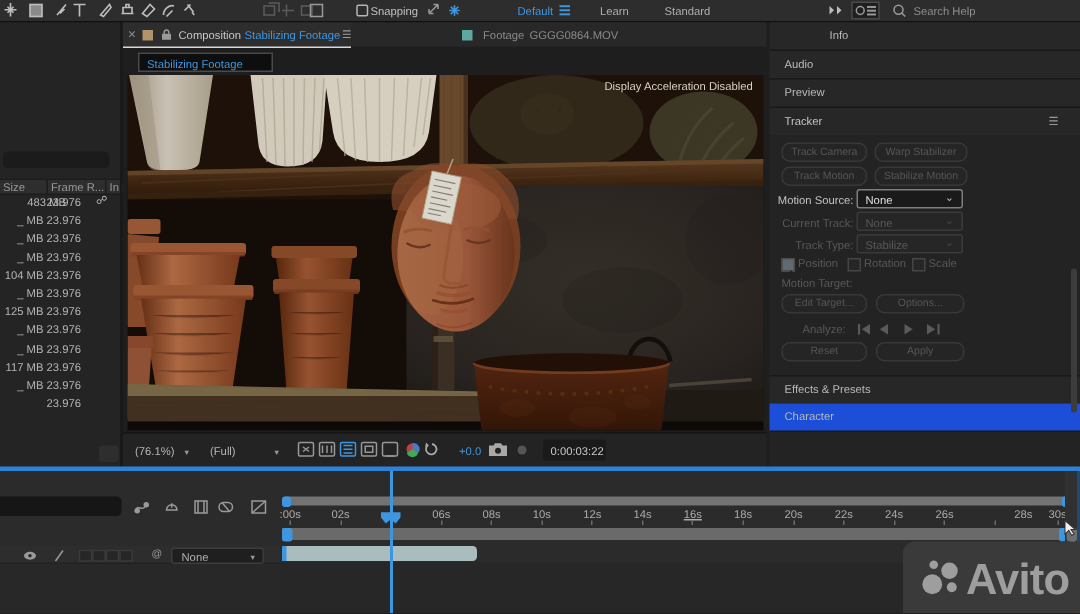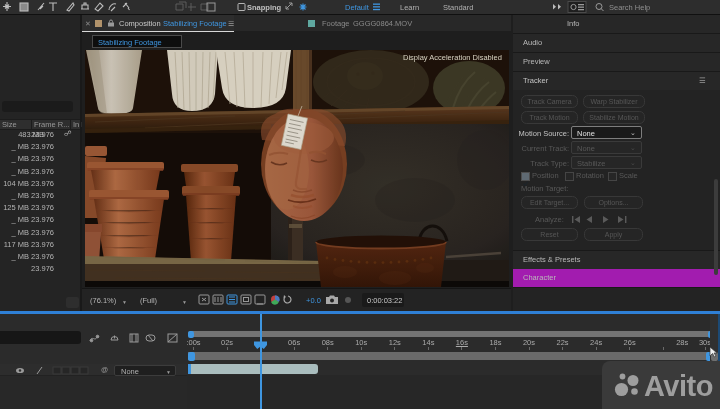--- a/index.html
+++ b/index.html
@@ -49,21 +49,21 @@
     <rect x="568" y="1.5" width="18" height="11" fill="#1f1f1f" stroke="#4a4a4a"></rect>
     <circle cx="573.5" cy="7" r="2.6" fill="none" stroke="#9a9a9a"></circle>
     <g fill="#9a9a9a">
           <rect x="578" y="4" width="6" height="1.3"></rect>
           <rect x="578" y="6.5" width="6" height="1.3"></rect>
           <rect x="578" y="9" width="6" height="1.3"></rect>
         </g>
     <circle cx="599" cy="6.5" r="3" fill="none" stroke="#9a9a9a"></circle>
     <path d="M601 8.5 l2.5 2.5" stroke="#9a9a9a" fill="none"></path>
   </svg>
-  <div class="abs t" style="left:247px;top:3.5px;color:#c0c0c0;font-size:7.5px;font-weight:bold;">Snapping</div>
+  <div class="abs t" style="left:247px;top:3.5px;color:#c0c0c0;font-size:7.5px;">Snapping</div>
   <div class="abs t" style="left:345px;top:3.5px;color:#3f96e0;font-size:7.5px;">Default</div>
   <div class="abs t" style="left:400px;top:3.5px;color:#b0b0b0;font-size:7.5px;">Learn</div>
   <div class="abs t" style="left:443px;top:3.5px;color:#b0b0b0;font-size:7.5px;">Standard</div>
   <div class="abs t" style="left:609px;top:3.5px;color:#8f8f8f;font-size:7.5px;">Search Help</div>
 </div>
 
 <div class="abs" style="left:0;top:15px;width:80px;height:296px;background:#242424;border-right:2px solid #191919;">
   <div class="abs" style="left:2px;top:86px;width:71px;height:11px;background:#1b1b1b;border-radius:3px;"></div>
 
   <div class="abs" style="left:0;top:104px;width:80px;height:9px;background:#2e2e2e;border-top:1px solid #1c1c1c;border-bottom:1px solid #1c1c1c;">
@@ -342,21 +342,21 @@
           </g>
     </svg>
     <div class="abs" style="left:280px;top:4px;width:42px;height:14px;background:#1a1a1a;border-radius:2px;">
       <div class="abs t" style="left:5px;top:3.5px;color:#c8c8c8;">0:00:03:22</div>
     </div>
   </div>
 </div>
 
 <div class="abs" style="left:513px;top:15px;width:207px;height:296px;background:#232323;" id="rightpanel">
   <div class="abs" style="left:0;top:0;width:207px;height:18px;background:#272727;border-bottom:1px solid #191919;">
-        <div class="abs t" style="left:26px;top:5px;color:#b9b9b9;padding-left:28px;">Info</div>
+        <div class="abs t" style="left:12px;top:5px;color:#b9b9b9;padding-left:28px;">Info</div>
       </div>
   <div class="abs" style="left:0;top:38px;width:207px;height:18px;background:#272727;border-bottom:1px solid #191919;">
         <div class="abs t" style="left:10px;top:5px;color:#b9b9b9;">Preview</div>
       </div>
   <div class="abs" style="left:0;top:19px;width:207px;height:18px;background:#272727;border-bottom:1px solid #191919;">
         <div class="abs t" style="left:10px;top:5px;color:#b9b9b9;">Audio</div>
       </div>
   <div class="abs" style="left:0;top:57px;width:207px;height:18px;background:#272727;">
         <div class="abs t" style="left:10px;top:5px;color:#c4c4c4;">Tracker</div>
     <div class="abs t" style="left:186px;top:5px;color:#9a9a9a;">☰</div>
@@ -423,21 +423,21 @@
   <div class="abs btn" style="left:8px;top:213px;width:55px;">
         <span>Reset</span>
       </div>
   <div class="abs btn" style="left:71px;top:213px;width:57px;">
         <span>Apply</span>
       </div>
 
   <div class="abs" style="left:0;top:235px;width:207px;height:18px;background:#272727;border-top:1px solid #191919;border-bottom:1px solid #191919;">
         <div class="abs t" style="left:10px;top:5px;color:#b9b9b9;">Effects &amp; Presets</div>
       </div>
-  <div class="abs" style="left:0;top:254px;width:207px;height:18px;background:#a21caf;border-bottom:1px solid #191919;">
+  <div class="abs" style="left:0;top:254px;width:207px;height:18px;background:#1d4ed8;border-bottom:1px solid #191919;">
         <div class="abs t" style="left:10px;top:5px;color:#b9b9b9;">Character</div>
       </div>
   <div class="abs" style="left:201px;top:164px;width:4px;height:96px;background:#3c3c3c;border-radius:2px;"></div>
 </div>
 
 <div class="abs" style="left:0;top:311px;width:720px;height:2.5px;background:#2f80d6;"></div>
 
 <div class="abs" style="left:0;top:313.5px;width:720px;height:95.5px;background:#2b2b2b;" id="timeline">
 
   <div class="abs" style="left:0;top:0;width:187px;height:95.5px;background:#2b2b2b;"></div>

